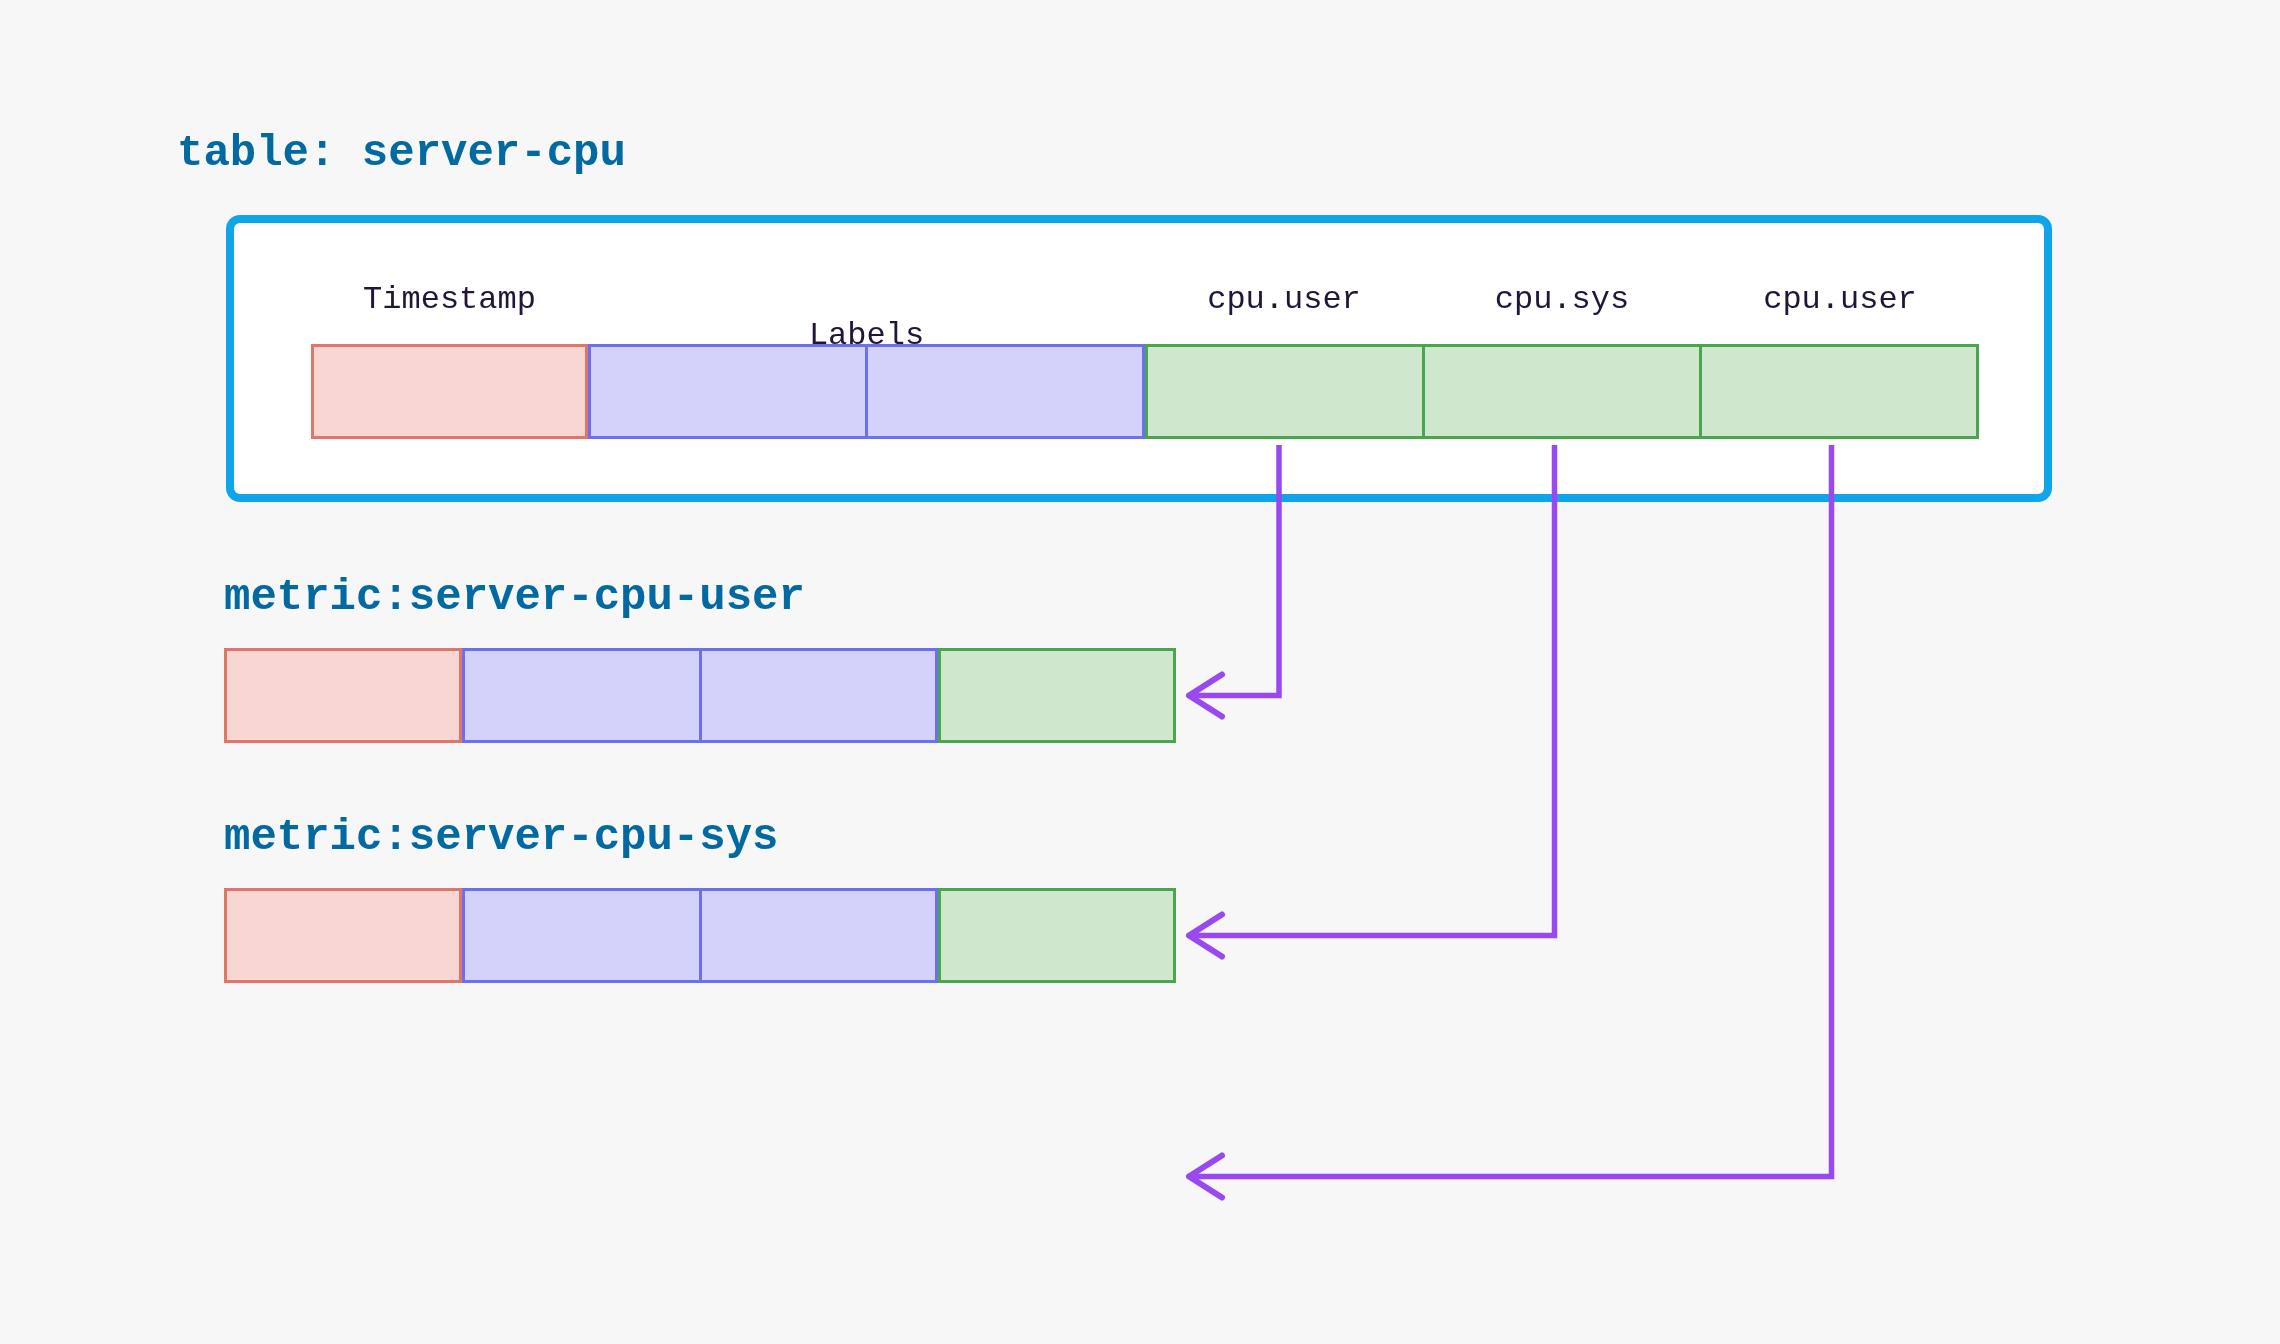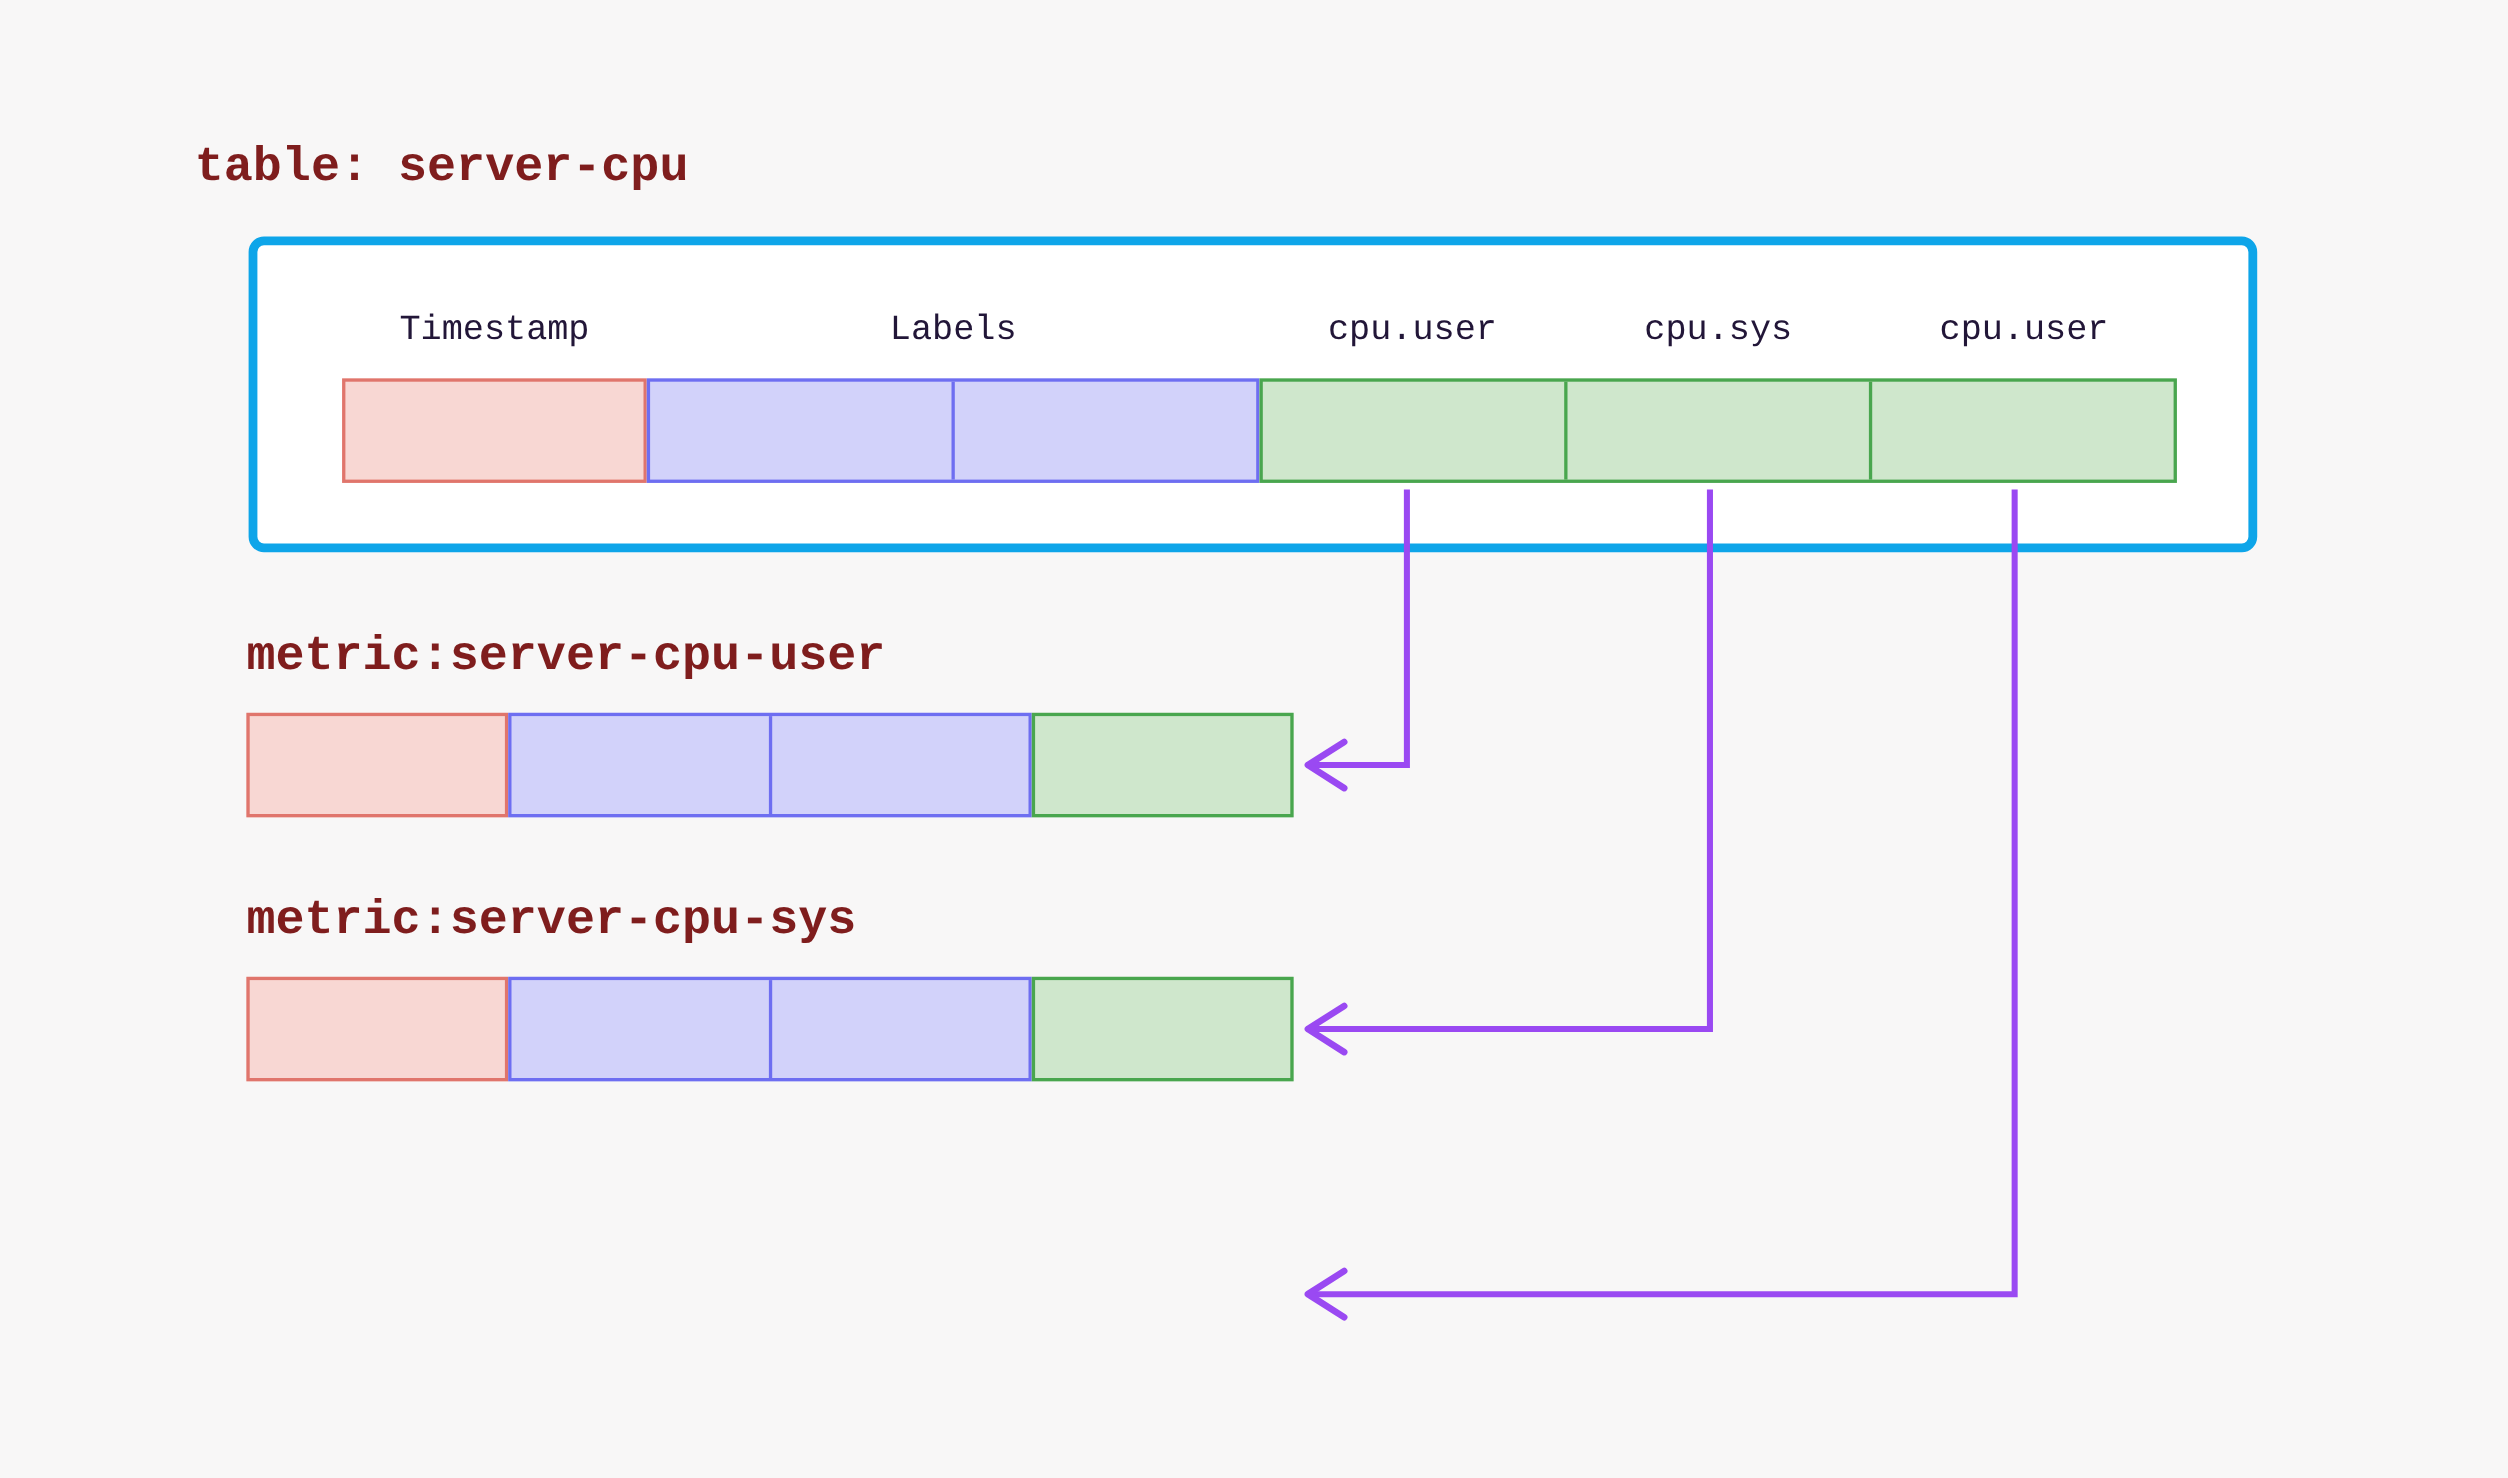--- a/index.html
+++ b/index.html
@@ -1,30 +1,30 @@
 <!DOCTYPE html>
 <html><head>
 <meta charset="utf-8">
 <style>
   * { margin:0; padding:0; box-sizing:border-box; }
   html,body { background:#f8f7f7; }
   body { font-family:"Liberation Mono","DejaVu Sans Mono",monospace; }
 
   .page { position:relative; width:2280px; height:1344px; background:#f8f7f7; overflow:hidden; }
 
-  .mono-title { font-weight:bold; font-size:44px; line-height:54px; color:#7f1d1d; white-space:pre; }
+  .mono-title { font-weight:bold; font-size:44px; line-height:54px; color:#0369a1; white-space:pre; }
   .main-title { position:absolute; left:177px; top:126px; }
 
   .card { position:absolute; left:226px; top:215px; width:1826px; height:287px;
           background:#ffffff; border:8px solid #0ea5e9; border-radius:14px; }
 
   .hdr-row { position:absolute; left:77px; top:57px; display:flex; }
   .hdr { font-size:32px; line-height:40px; color:#221638; text-align:center; white-space:pre; }
   .w-ts { width:277px; }
-  .w-lb { width:557px; }
+  .w-lb { width:557px;margin-top:36px; }
   .w-c  { width:278px; }
 
   .cells-row { display:flex; }
   .card .cells-row { position:absolute; left:77px; top:121px; }
 
   .grp { display:flex; height:95px; }
   .grp-pink  { background:#f8d7d3; border:3px solid #e0756c; }
   .grp-blue  { background:#d2d2fa; border:3px solid #6e6ef1; }
   .grp-green { background:#cfe7cc; border:3px solid #49a64e; }
   .sub { flex:1 1 0; height:100%; }

